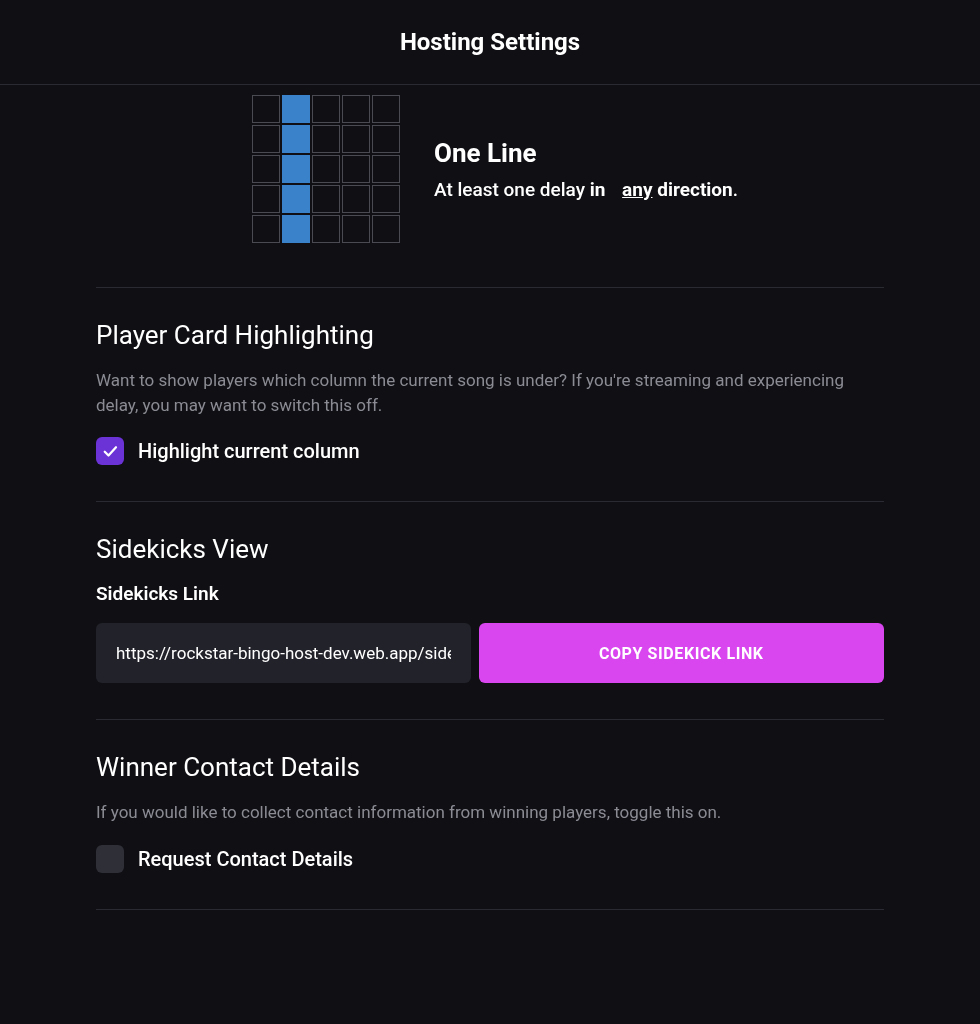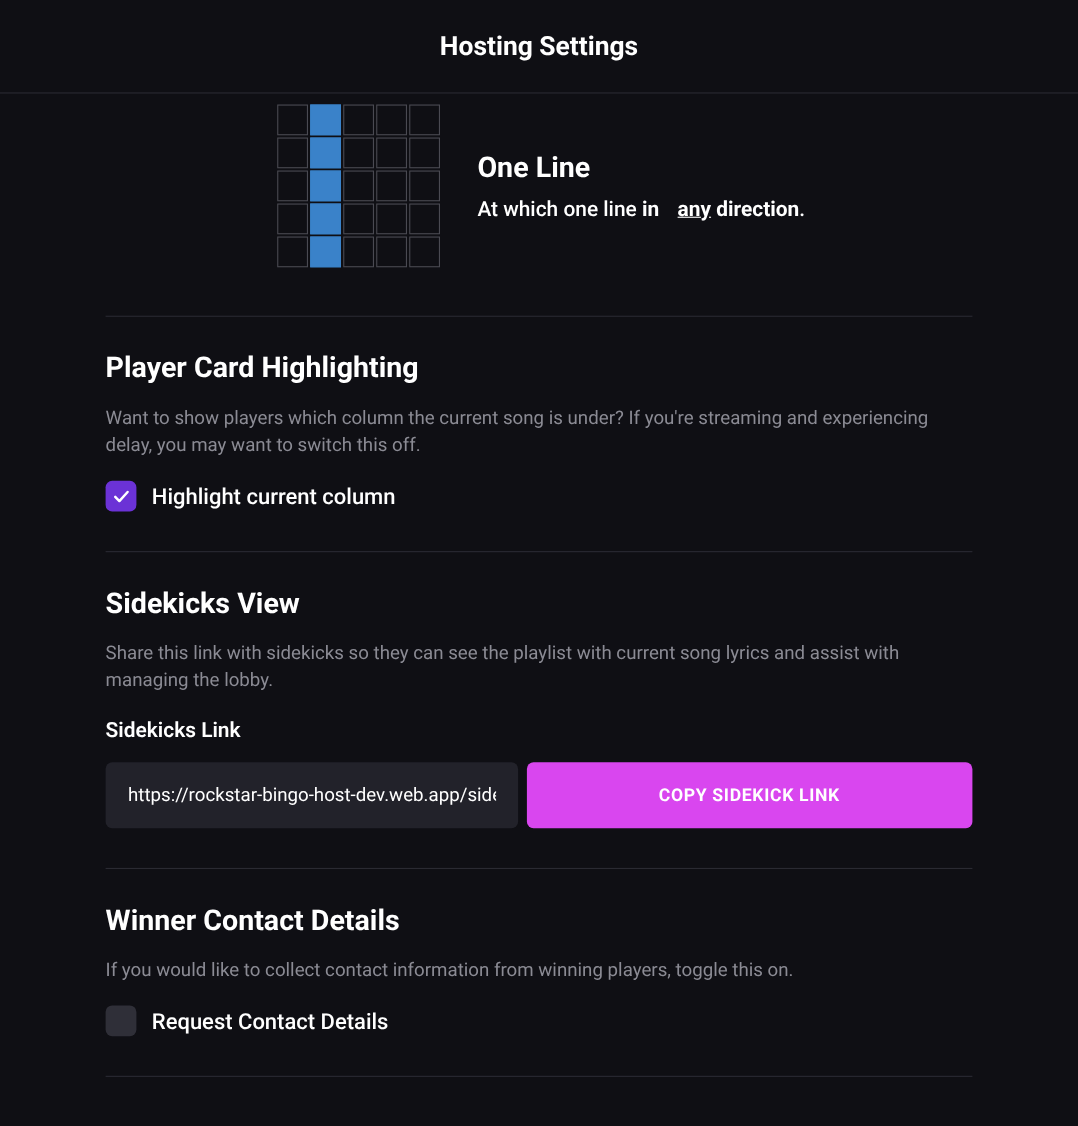--- a/index.html
+++ b/index.html
@@ -62,21 +62,21 @@
   }
   .pattern-text p {
     font-size: 19px;
     color: #ffffff;
     font-weight: 500;
   }
   .pattern-text .bold { font-weight: 700; }
   .pattern-text .underline { text-decoration: underline; font-weight: 700; margin-left: 12px; }
   .section-title {
     font-size: 26px;
-    font-weight: 700;
+    font-weight: 400;
     color: #ffffff;
     margin-bottom: 18px;
   }
   .section-desc {
     font-size: 17px;
     color: #8b8b94;
     line-height: 1.45;
     margin-bottom: 20px;
   }
   .checkbox-row {
@@ -183,42 +183,41 @@
           <div class="cell"></div>
           <div class="cell"></div>
           <div class="cell hl"></div>
           <div class="cell"></div>
           <div class="cell"></div>
           <div class="cell"></div>
         </div>
       <div class="pattern-text">
         <h2>One Line</h2>
         <p>
-          <span>At which one line </span><span class="bold">in </span><span class="underline">any</span><span class="bold"> direction</span><span>.</span>
+          <span>At least one delay </span><span class="bold">in </span><span class="underline">any</span><span class="bold"> direction</span><span>.</span>
         </p>
       </div>
     </div>
   </div>
 
   <div class="section">
     <h2 class="section-title">Player Card Highlighting</h2>
     <p class="section-desc">Want to show players which column the current song is under? If you're streaming and experiencing delay, you may want to switch this off.</p>
     <div class="checkbox-row">
       <div class="checkbox checked">
         <svg viewBox="0 0 24 24">
             <polyline points="5 13 10 18 20 7"></polyline>
           </svg>
       </div>
       <span class="checkbox-label">Highlight current column</span>
     </div>
   </div>
 
   <div class="section">
     <h2 class="section-title">Sidekicks View</h2>
-    <p class="section-desc">Share this link with sidekicks so they can see the playlist with current song lyrics and assist with managing the lobby.</p>
     <div class="field-label">Sidekicks Link</div>
     <div class="link-row">
       <input class="link-input" readonly="" value="https://rockstar-bingo-host-dev.web.app/sidekick/" style="">
       <button class="copy-btn">COPY SIDEKICK LINK</button>
     </div>
   </div>
 
   <div class="section">
     <h2 class="section-title">Winner Contact Details</h2>
     <p class="section-desc">If you would like to collect contact information from winning players, toggle this on.</p>

